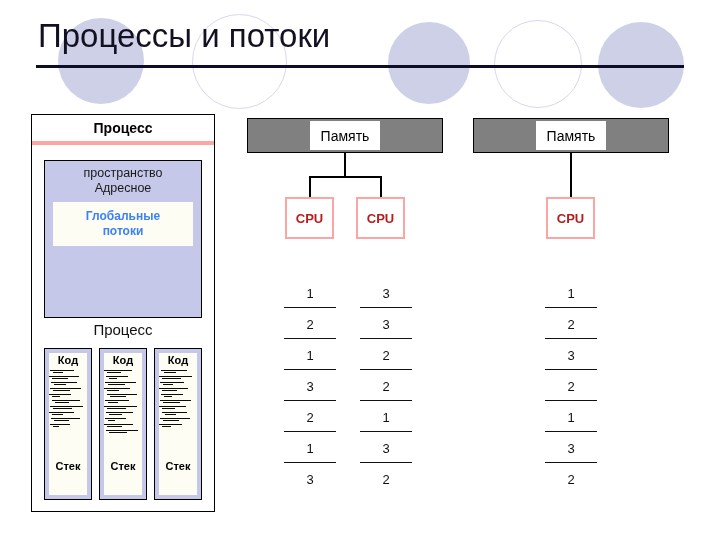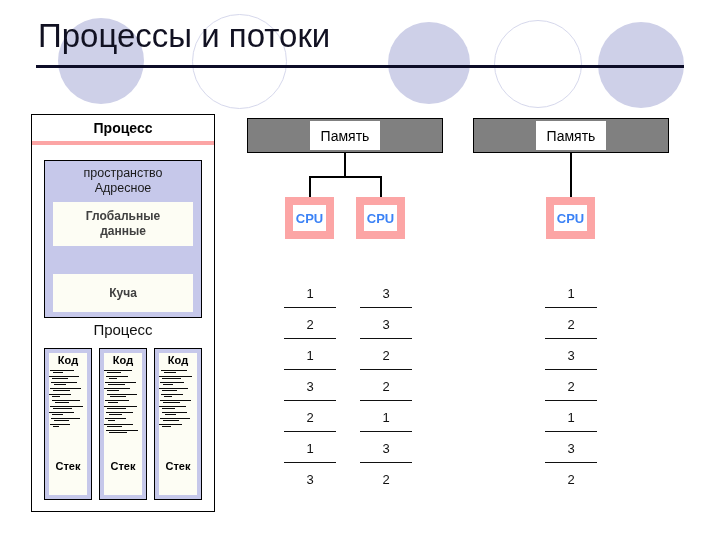--- a/index.html
+++ b/index.html
@@ -105,21 +105,21 @@
     background: #fdfdf4;
     border: 0;
     box-sizing: border-box;
     display: flex;
     align-items: center;
     justify-content: center;
     text-align: center;
     font-size: 12px;
     font-weight: bold;
     line-height: 15px;
-    color: #404040;
+    color: #3b82f6;
   }
   .addr-global { left: 8px; top: 41px; width: 140px; height: 44px; }
   .addr-heap   { left: 8px; top: 113px; width: 140px; height: 38px; }
 
   .threads-label {
     position: absolute;
     left: 0;
     top: 206px;
     width: 182px;
     text-align: center;
@@ -195,28 +195,28 @@
     background: #ffffff;
     display: flex;
     align-items: center;
     justify-content: center;
     font-size: 14px;
     color: #000;
   }
   .cpu-box {
     position: absolute;
     background: #ffffff;
-    border: 8px solid #fca5a5;
+    border: 2px solid #fca5a5;
     box-sizing: border-box;
     display: flex;
     align-items: center;
     justify-content: center;
     font-size: 13px;
     font-weight: bold;
-    color: #3b82f6;
+    color: #b91c1c;
   }
   .conn { position: absolute; background: #000000; }
 
   
   .num-col {
     position: absolute;
     width: 52px;
   }
   .num-cell {
     position: relative;
@@ -255,25 +255,22 @@
     <div class="process-title">Процесс</div>
 
     <div class="addr-space">
       <div class="addr-label">
         <div>пространство</div>
         <div>Адресное</div>
       </div>
       <div class="addr-inner addr-global">
         <div>
           <div>Глобальные</div>
-          <div>данные</div>
+          <div>потоки</div>
         </div>
-      </div>
-      <div class="addr-inner addr-heap">
-        <span>Куча</span>
       </div>
     </div>
 
     <div class="threads-label">Процесс</div>
 
     <div class="threads-row" id="threadsRow">
         <div class="thread">
           <div class="thread-code">
             <div class="code-title">Код</div>
             <div class="scribbles">

